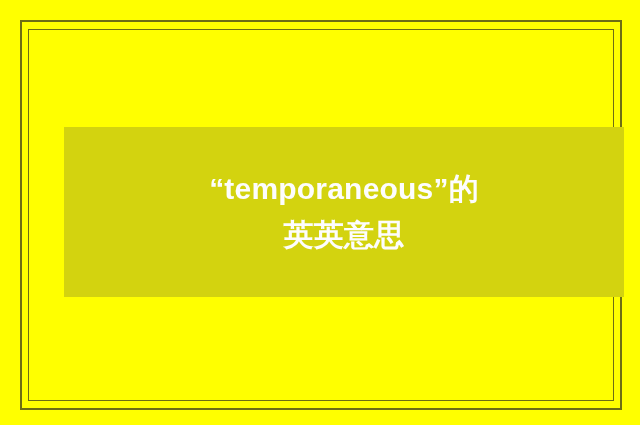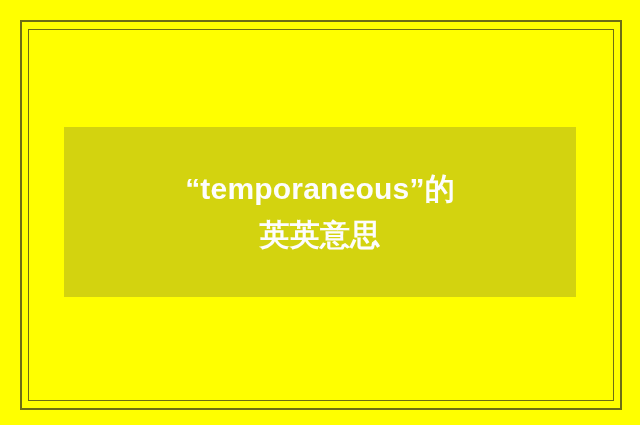--- a/index.html
+++ b/index.html
@@ -43,21 +43,21 @@
     border: 1px solid #6e6e14;
     box-sizing: border-box;
     pointer-events: none;
   }
 
   
   #title-card {
     position: absolute;
     left: 64px;
     top: 127px;
-    width: 512px;
+    width: 560px;
     height: 170px;
     background: #d3d30f;
     display: flex;
     flex-direction: column;
     align-items: center;
     justify-content: center;
     box-sizing: border-box;
     padding: 0 40px;
   }
 

